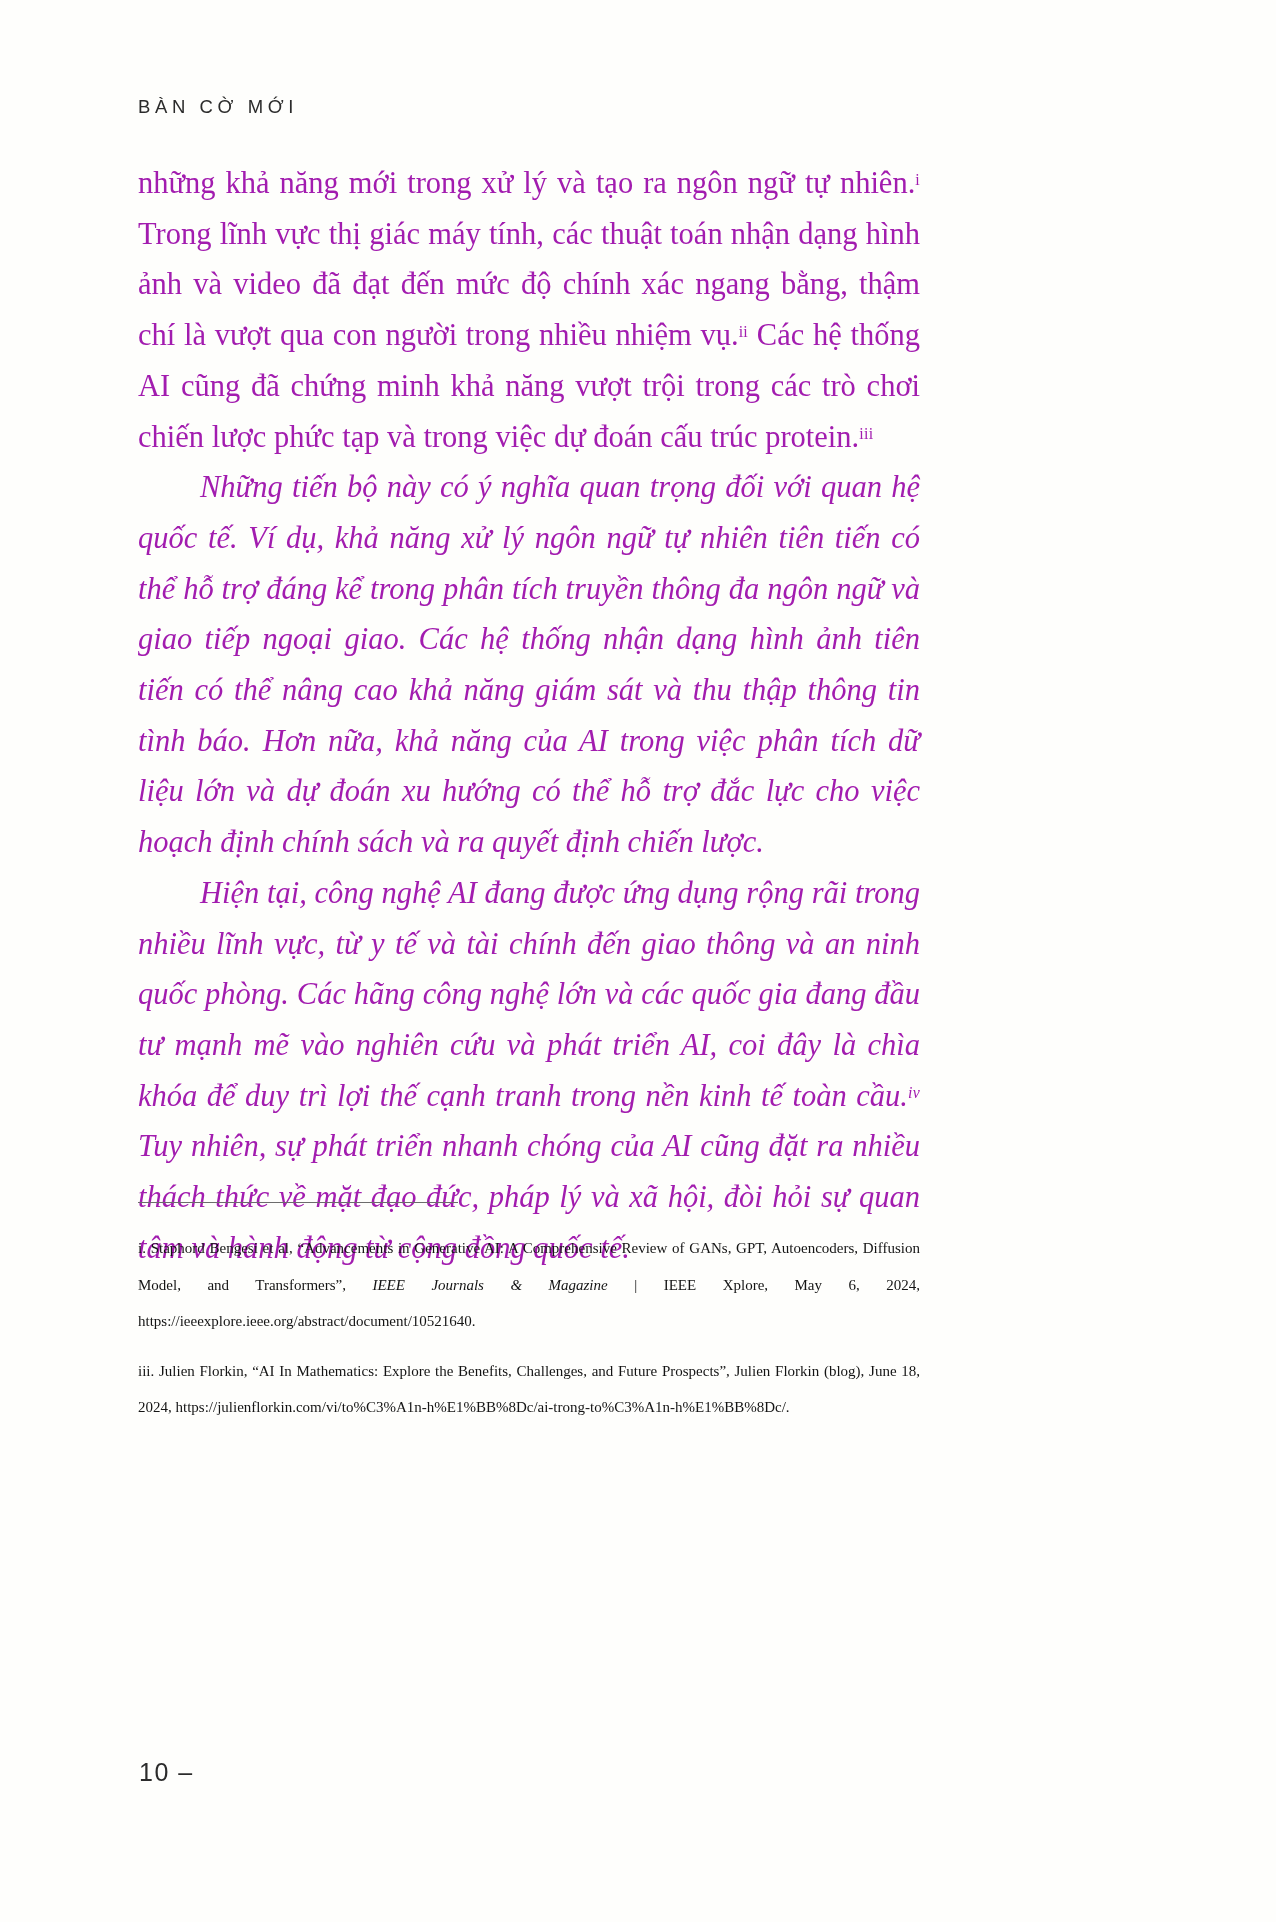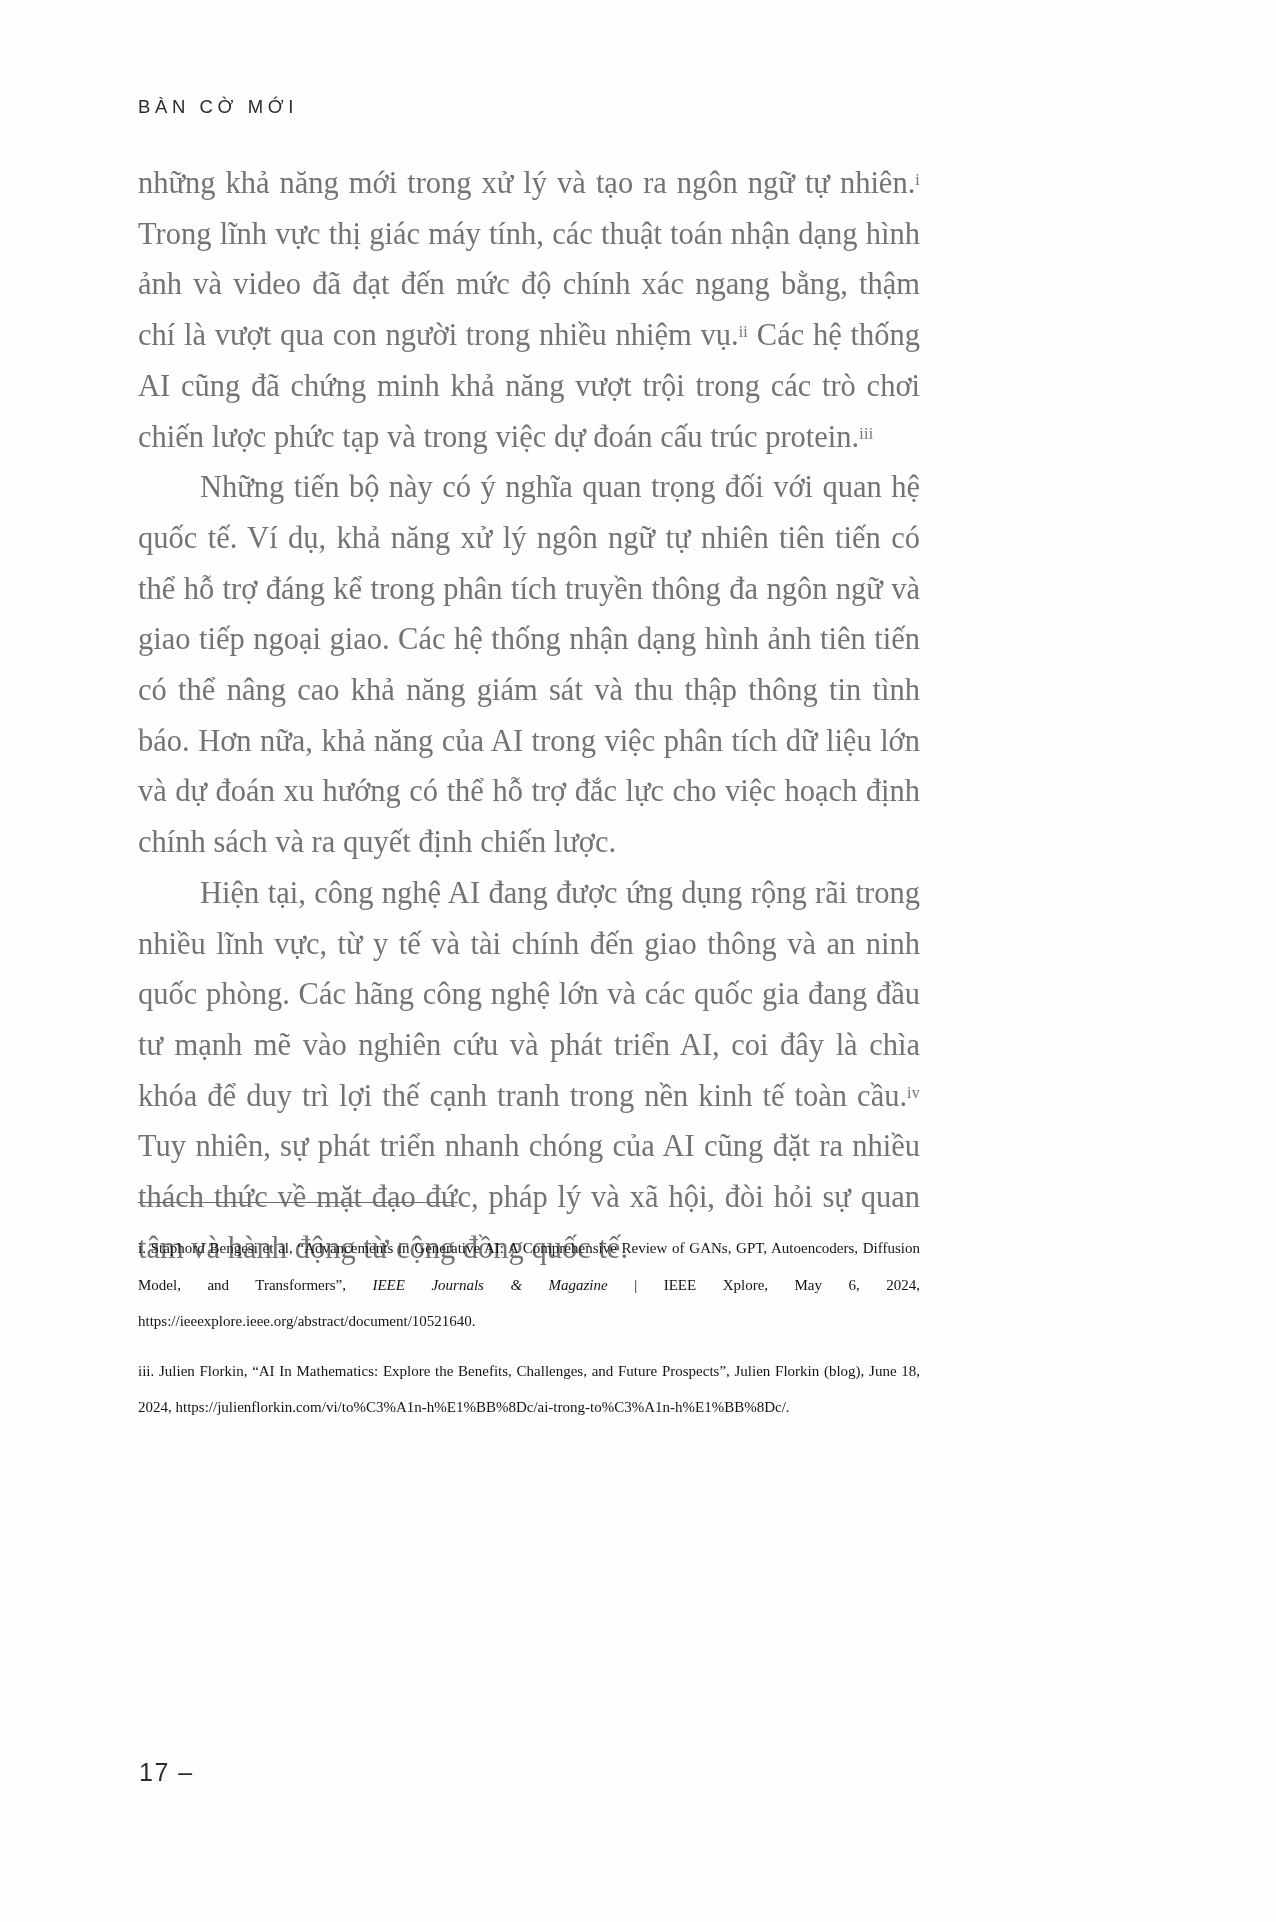--- a/index.html
+++ b/index.html
@@ -45,26 +45,27 @@
     top: 158px;
     width: 782px;
   }
 
   .body-para {
     font-size: 30.5px;
     line-height: 50.7px;
     text-align: justify;
     text-justify: inter-word;
     margin: 0;
-    color: #737373;
+    color: #a21caf;
     font-weight: 400;
     hyphens: none;
   }
   .body-para.indented {
     text-indent: 62px;
+    font-style: italic;
   }
   .body-para + .body-para {
     margin-top: 0;
   }
 
   .body-para sup {
     font-size: 0.52em;
     vertical-align: 0.52em;
     line-height: 0;
     letter-spacing: 0.3px;
@@ -129,15 +130,15 @@
     <p class="body-para indented">Hiện tại, công nghệ AI đang được ứng dụng rộng rãi trong nhiều lĩnh vực, từ y tế và tài chính đến giao thông và an ninh quốc phòng. Các hãng công nghệ lớn và các quốc gia đang đầu tư mạnh mẽ vào nghiên cứu và phát triển AI, coi đây là chìa khóa để duy trì lợi thế cạnh tranh trong nền kinh tế toàn cầu.<sup>iv</sup> Tuy nhiên, sự phát triển nhanh chóng của AI cũng đặt ra nhiều thách thức về mặt đạo đức, pháp lý và xã hội, đòi hỏi sự quan tâm và hành động từ cộng đồng quốc tế.</p>
   </div>
 
   <div class="note-rule"></div>
 
   <div class="notes-block">
     <p class="note">i. Staphord Bengesi et al, “Advancements in Generative AI: A Comprehensive Review of GANs, GPT, Autoencoders, Diffusion Model, and Transformers”, <i>IEEE Journals &amp; Magazine</i> | IEEE Xplore, May 6, 2024, https://ieeexplore.ieee.org/abstract/document/10521640.</p>
     <p class="note">iii. Julien Florkin, “AI In Mathematics: Explore the Benefits, Challenges, and Future Prospects”, Julien Florkin (blog), June 18, 2024, https://julienflorkin.com/vi/to%C3%A1n-h%E1%BB%8Dc/ai-trong-to%C3%A1n-h%E1%BB%8Dc/.</p>
   </div>
 
-  <div class="folio">17 –</div>
+  <div class="folio">10 –</div>
 
 </div>
 
 </body></html>

